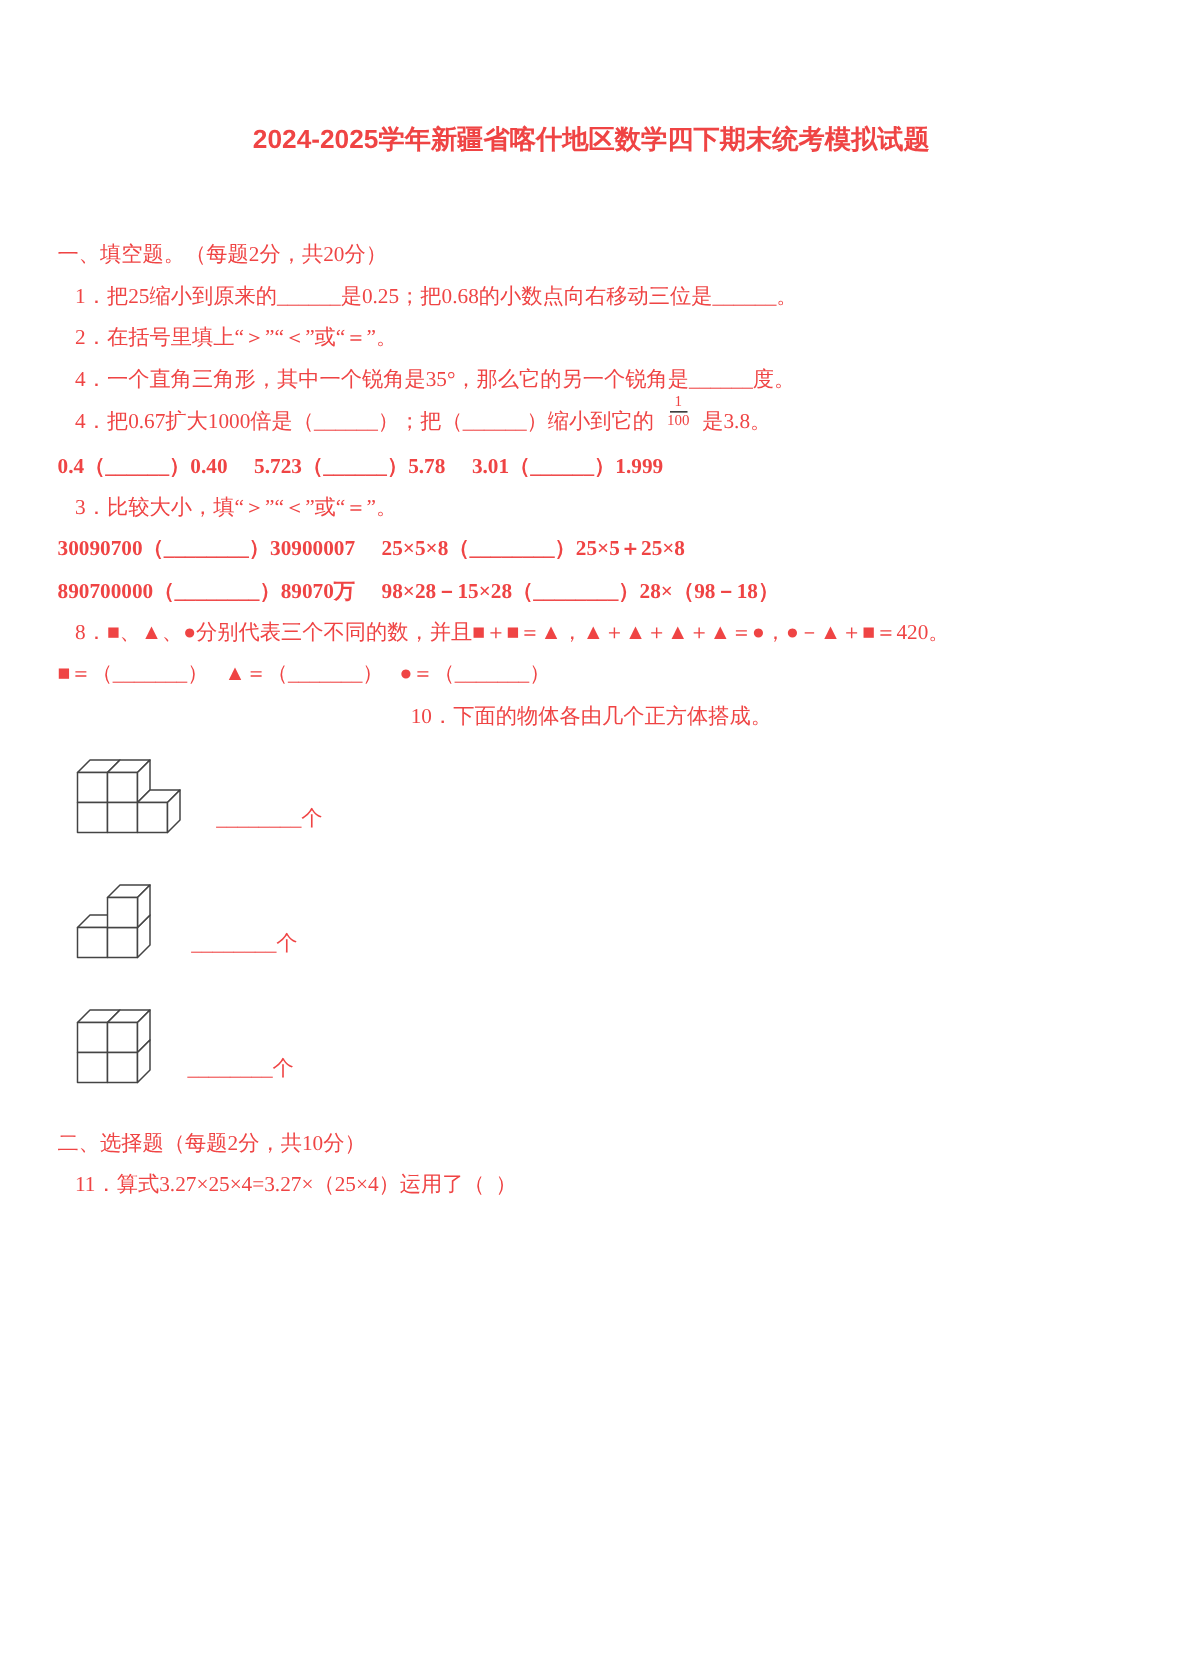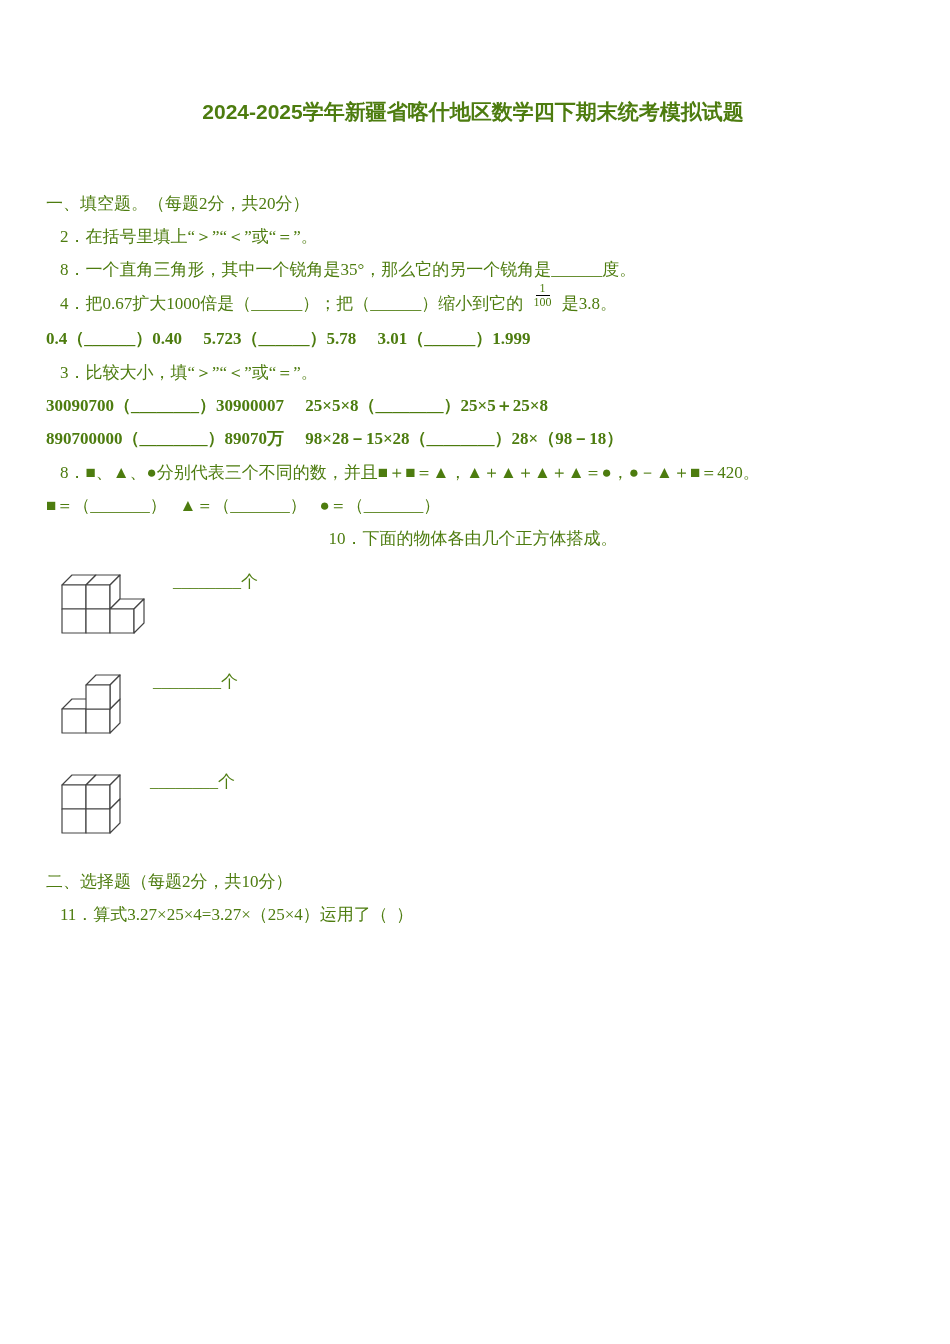--- a/index.html
+++ b/index.html
@@ -3,21 +3,21 @@
 <meta charset="utf-8">
 <style>
   html,body{margin:0;padding:0;background:#e9e9e9;}
   .page{
     width:950px;
     min-height:1344px;
     margin:0 auto;
     background:#ffffff;
     box-sizing:border-box;
     padding:96px 50px 60px 46px;
-    color:#4d7c0f;
+    color:#ef4444;
     font-family:"Liberation Serif","DejaVu Serif",serif;
     font-size:17px;
     line-height:1.55;
   }
   .title{
     font-family:"Liberation Sans","DejaVu Sans",sans-serif;
     font-weight:bold;
     font-size:21px;
     text-align:center;
     margin:0 0 62px 0;
@@ -57,21 +57,21 @@
     margin:0 8px;
   }
   .frac-box-line{
     position:absolute;
     left:7px;right:7px;top:50%;
     border-top:1px solid #555;
   }
 
   .figure-row{
     display:flex;
-    align-items:flex-start;
+    align-items:flex-end;
     margin:16px 0 30px 12px;
   }
   .figure-row .blank{
     margin-left:20px;
     margin-bottom:4px;
   }
   .cube-svg polygon,.cube-svg rect{
     fill:#ffffff;
     stroke:#444;
     stroke-width:1.2;
@@ -80,24 +80,25 @@
 </style>
 </head>
 <body>
 
 <div class="page">
 
   <h1 class="title">2024-2025学年新疆省喀什地区数学四下期末统考模拟试题</h1>
 
   <p class="line">一、填空题。（每题2分，共20分）</p>
 
+  <p class="line indent">1．把25缩小到原来的______是0.25；把0.68的小数点向右移动三位是______。</p>
 
   <p class="line indent">2．在括号里填上“＞”“＜”或“＝”。</p>
 
-  <p class="line indent">8．一个直角三角形，其中一个锐角是35°，那么它的另一个锐角是______度。</p>
+  <p class="line indent">4．一个直角三角形，其中一个锐角是35°，那么它的另一个锐角是______度。</p>
 
   <p class="line indent q4">
     <span>4．把0.67扩大1000倍是（______）；把（______）缩小到它的</span>
     <span class="frac">
       <span class="num">1</span>
       <span class="den">100</span>
     </span>
     <span>是3.8。</span>
   </p>
 

